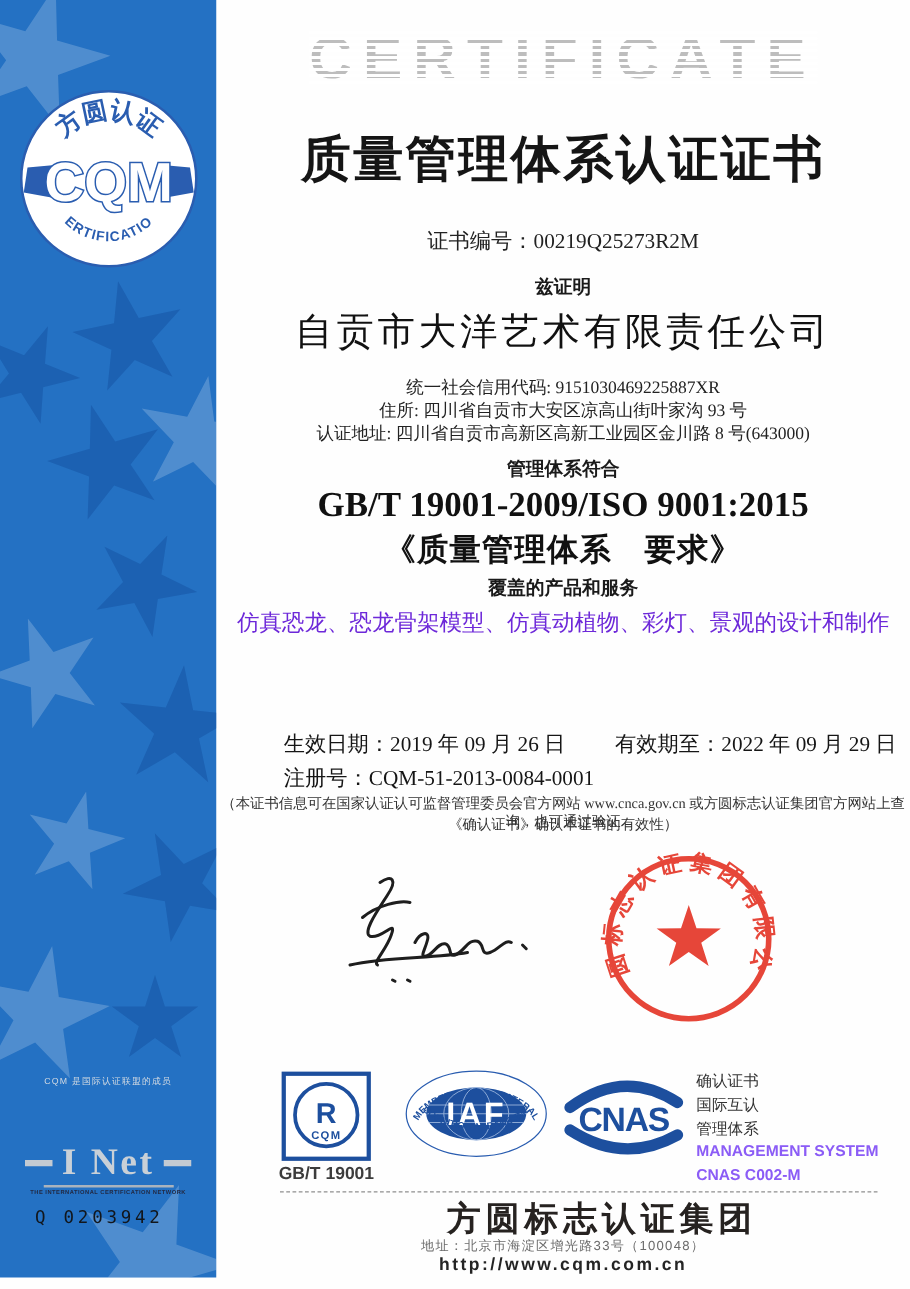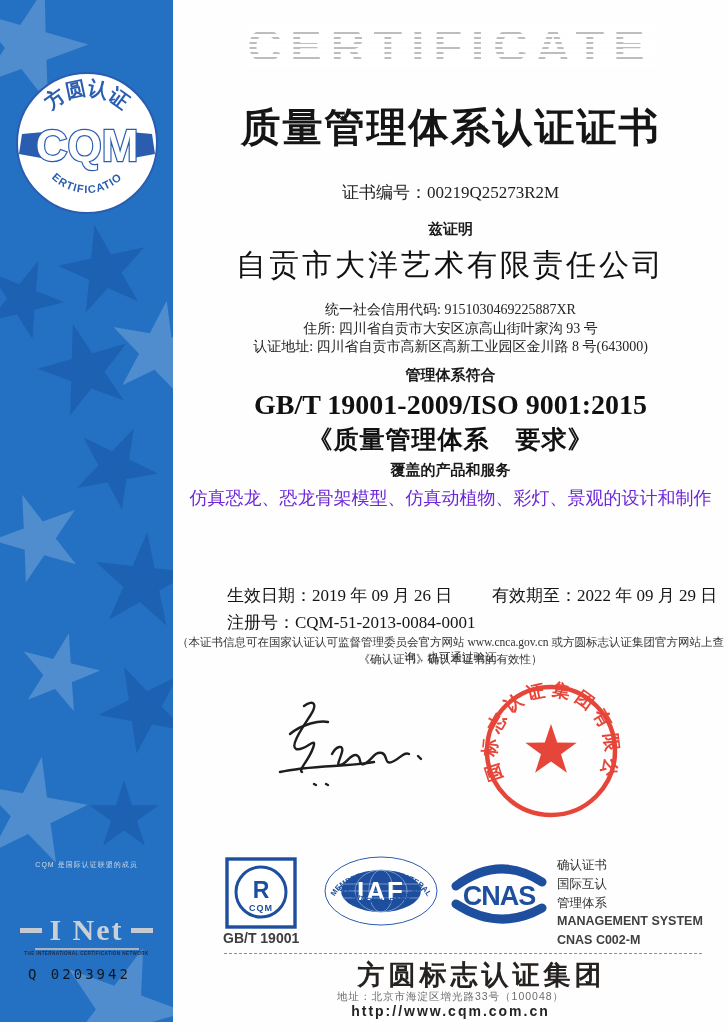--- a/index.html
+++ b/index.html
@@ -75,21 +75,21 @@
   .signature{position:absolute;left:95px;top:694px;}
   .stamp{position:absolute;left:303px;top:676px;opacity:0.93;}
   .issuedate{position:absolute;left:276px;top:781px;font-size:19px;font-weight:bold;
              font-family:"Liberation Serif",serif;color:#111;z-index:5;}
 
   .rmark{position:absolute;left:51px;top:856px;}
   .gbt{position:absolute;left:50px;top:930px;font-size:14px;font-weight:bold;color:#3c3c3c;}
   .iaf{position:absolute;left:149px;top:854px;}
   .cnas{position:absolute;left:275px;top:862px;}
   .cnas-block{position:absolute;left:384px;top:856px;font-size:12.5px;line-height:1.5;color:#333;}
-  .cnas-block .en{font-weight:bold;color:#404040;}
+  .cnas-block .en{font-weight:bold;color:#8b5cf6;}
 
   .divider{position:absolute;left:51px;top:953px;width:478px;border-top:1px dashed #8f8f8f;}
   .group{top:957px;font-size:27px;font-weight:bold;letter-spacing:4px;color:#262220;
          font-family:"Liberation Serif",serif;padding-left:31px;}
   .addr{top:990px;font-size:10.5px;letter-spacing:1px;color:#6b6b6b;}
   .website{top:1003px;font-size:14px;font-weight:bold;letter-spacing:2px;color:#242424;}
 </style>
 </head>
 <body>
 

